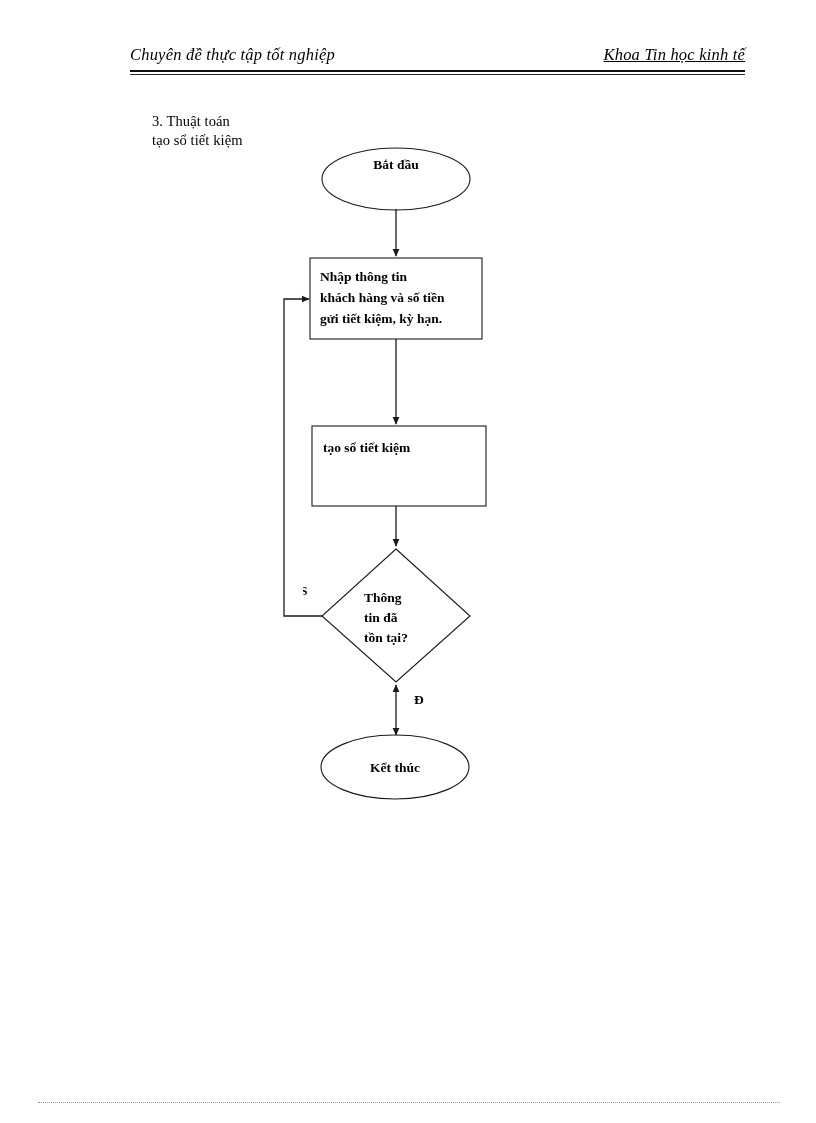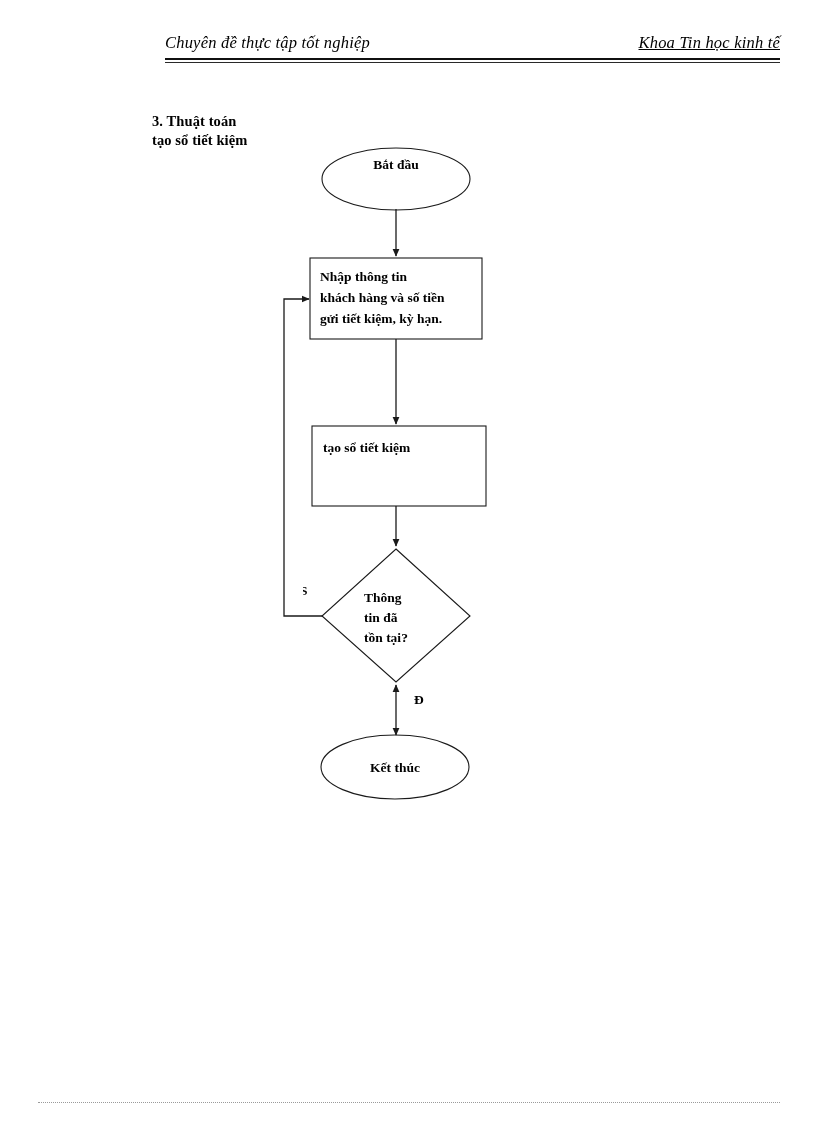--- a/index.html
+++ b/index.html
@@ -13,24 +13,23 @@
     position: relative;
     overflow: hidden;
     font-family: "Liberation Serif", "DejaVu Serif", serif;
     color: #000000;
   }
 
   
   #page-header {
     position: absolute;
     left: 130px;
-    top: 32px;
+    top: 44px;
     width: 615px;
     height: 34px;
-    margin-left: 35px;
   }
   #page-header .hdr-left,
   #page-header .hdr-right {
     position: absolute;
     top: 0;
     font-style: italic;
     font-size: 16.5px;
     line-height: 22px;
     white-space: nowrap;
     letter-spacing: 0.2px;
@@ -53,21 +52,21 @@
     height: 1px;
     background: #2a2a2a;
   }
 
   
   #section-heading {
     position: absolute;
     left: 152px;
     top: 112px;
     width: 200px;
-    font-weight: bold;
+    font-weight: normal;
     font-size: 14.5px;
     line-height: 19px;
     letter-spacing: 0.1px;
   }
   #section-heading .line2 { display: block; }
 
   
   #flowchart {
     position: absolute;
     left: 0;

